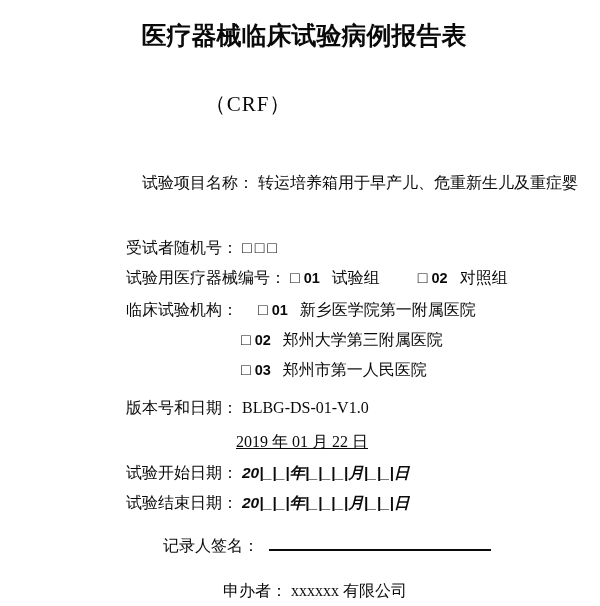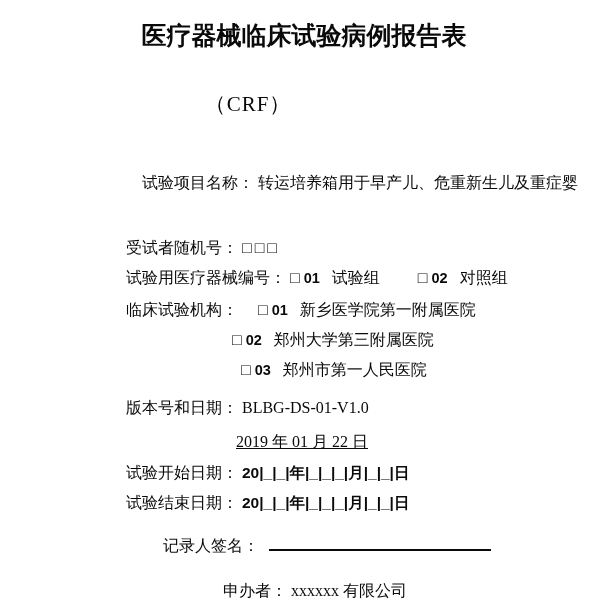--- a/index.html
+++ b/index.html
@@ -27,35 +27,35 @@
     top: 84px; left: 0; width: 488px;
     text-align: center;
     font-size: 21px;
     letter-spacing: 1px;
   }
   .box { font-weight: 400; }
   .optnum { font-weight: 700; font-family: "Liberation Sans", "DejaVu Sans", sans-serif; font-size: 14.5px; }
   .gap-sm { display: inline-block; width: 8px; }
   .gap-md { display: inline-block; width: 16px; }
   .gap-lg { display: inline-block; width: 34px; }
-  .datefill { font-weight: 700; font-family: "Liberation Sans", "DejaVu Sans", sans-serif; font-size: 15.5px; }
+  .datefill { font-weight: 700; font-family: "Liberation Sans", "DejaVu Sans", sans-serif; font-size: 15.5px; font-style: italic; }
   .serifval { font-family: "Liberation Serif", "DejaVu Serif", serif; }
   .sig-line {
     display: inline-block;
     width: 222px;
     height: 15px;
     border-bottom: 2px solid #0a0a0a;
     vertical-align: baseline;
   }
   .l-project1 { top: 167px; left: 134px; }
   .l-project2 { top: 202px; left: 197px; }
   .l-random   { top: 232px; left: 118px; }
   .l-device   { top: 262px; left: 118px; }
   .l-inst1    { top: 294px; left: 118px; }
-  .l-inst2    { top: 324px; left: 224px; }
+  .l-inst2    { top: 324px; left: 233px; }
   .l-inst3    { top: 354px; left: 233px; }
   .l-version  { top: 392px; left: 118px; }
   .l-verdate  { top: 426px; left: 230px; text-decoration: underline; }
   .l-start    { top: 457px; left: 118px; }
   .l-end      { top: 487px; left: 118px; }
   .l-sign     { top: 530px; left: 155px; }
   .l-sponsor  { top: 575px; left: 215px; }
 </style>
 </head>
 <body>

